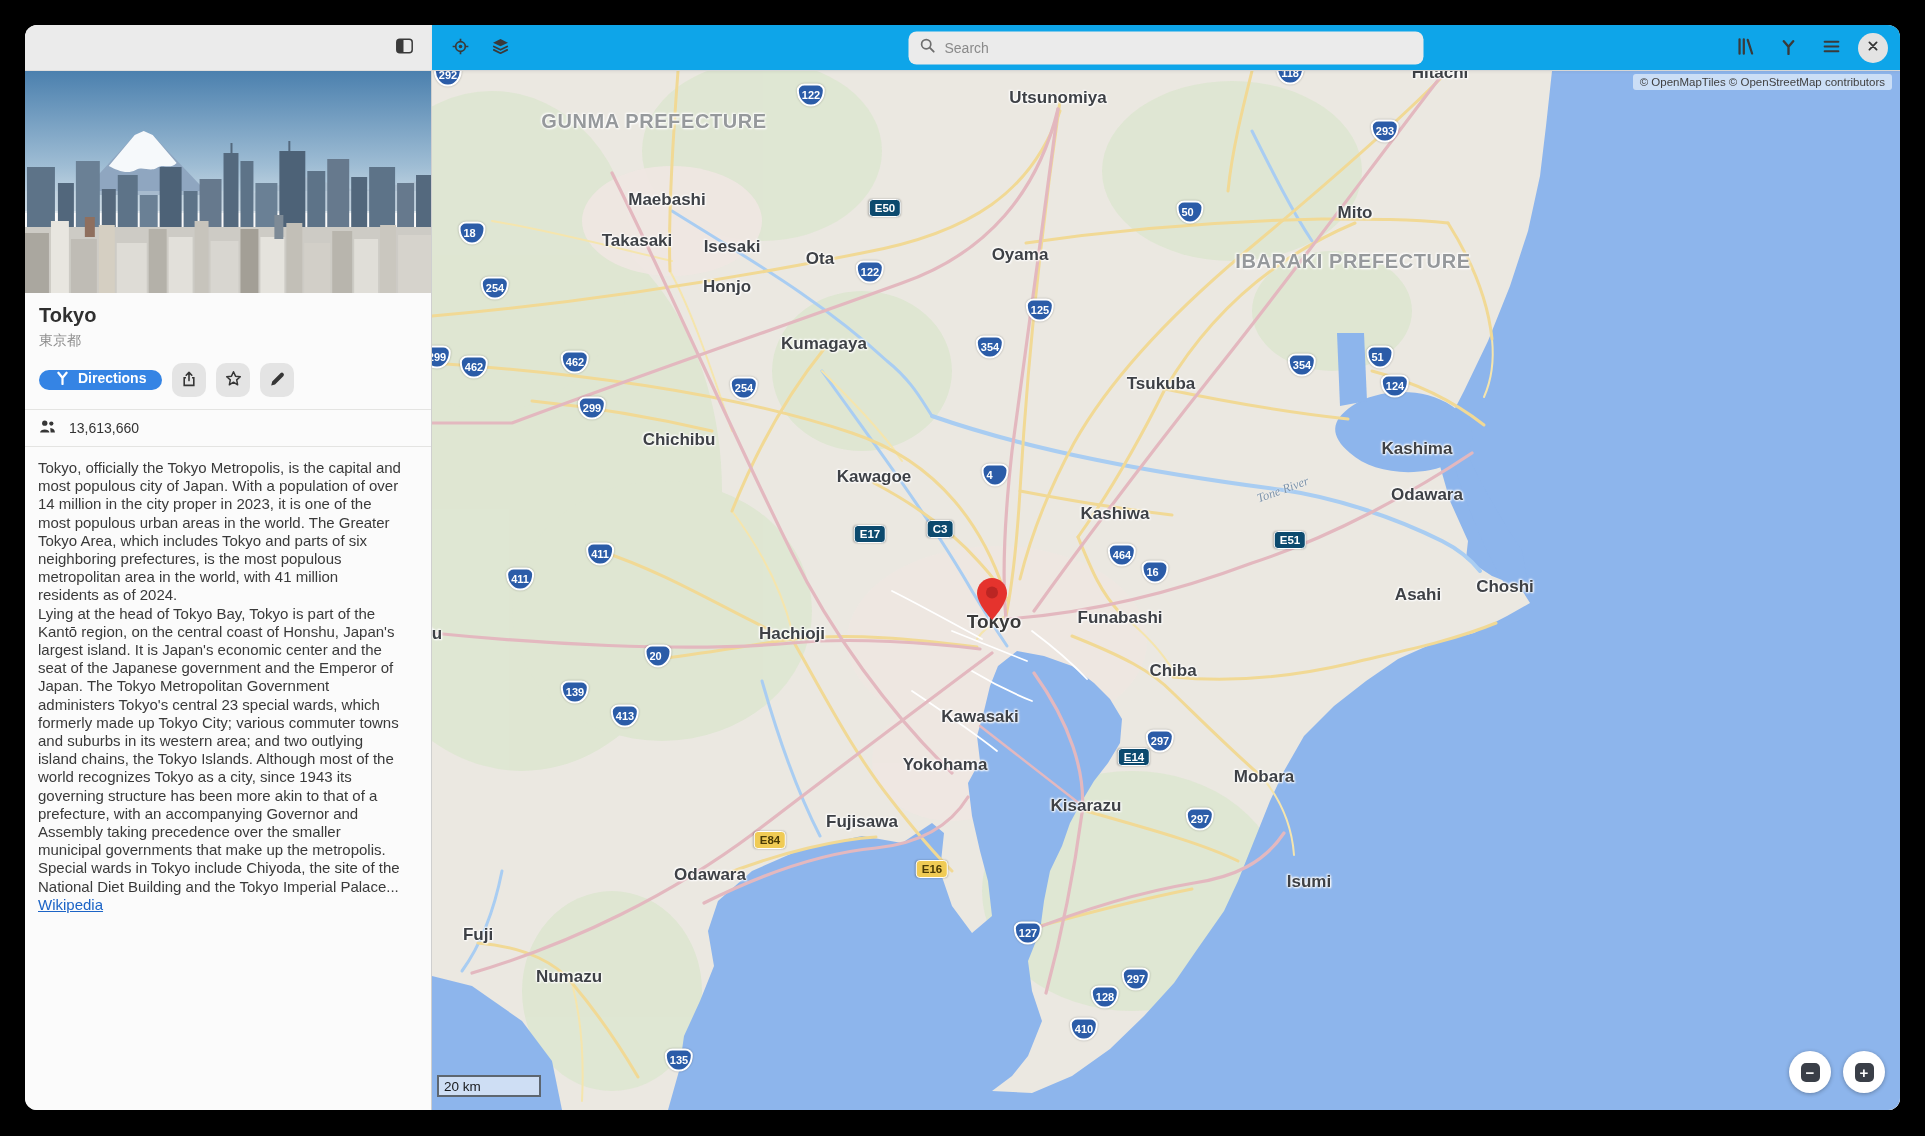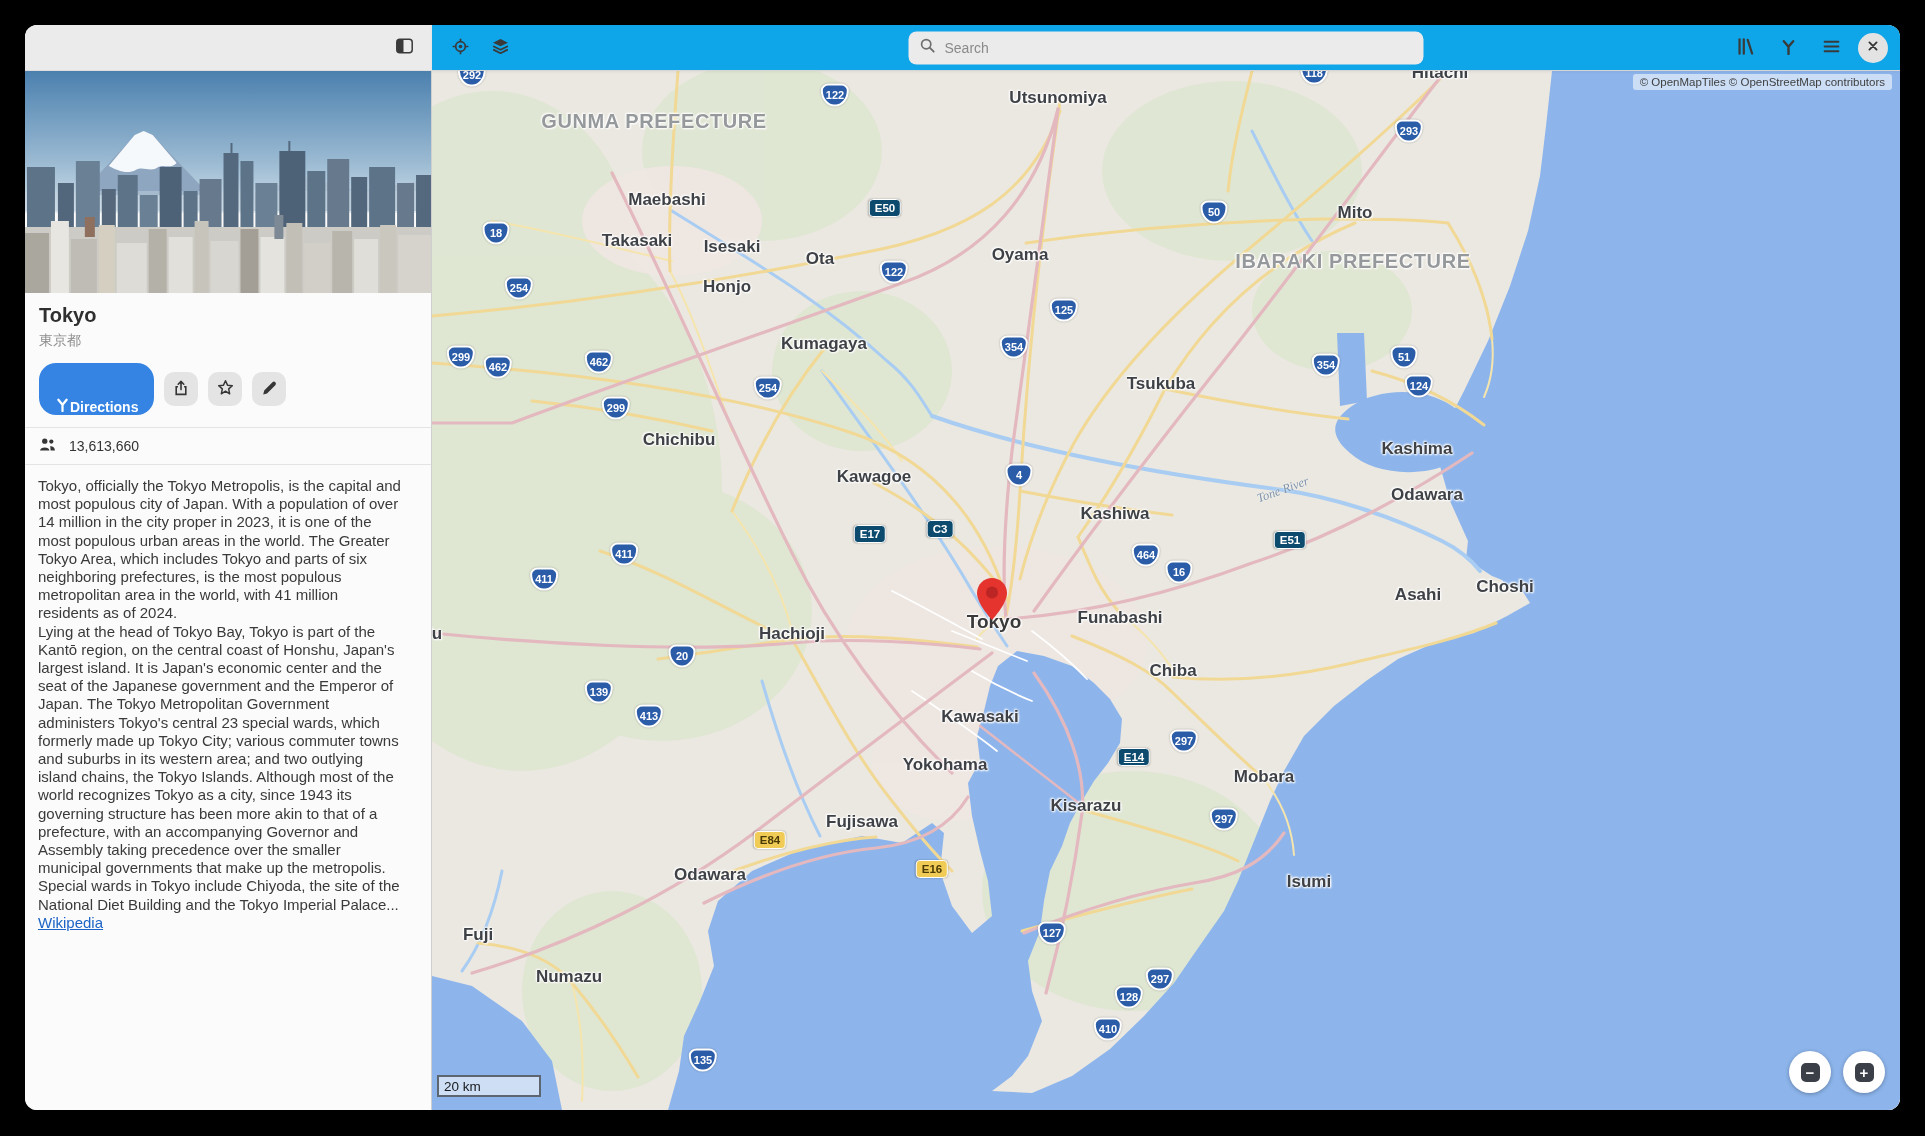--- a/index.html
+++ b/index.html
@@ -28,22 +28,22 @@
   .search-pill input::placeholder{color:#8a8a8a;}
   
   .content{flex:1;display:flex;min-height:0;}
   .sidebar{width:407px;flex:none;background:#fbfbfb;border-right:1px solid #cfcfcf;box-sizing:border-box;
            display:flex;flex-direction:column;overflow:hidden;}
   .photo{height:222px;flex:none;display:block;}
   .place-head{padding:11px 14px 0 14px;}
   .place-title{font:700 20px "Liberation Sans",sans-serif;color:#2f2f2f;margin:0;}
   .place-native{font:400 14px "Liberation Sans",sans-serif;color:#8d8d8d;margin-top:5px;}
   .actions{display:flex;gap:10px;margin:13px 0 12px 0;align-items:center;}
-  .directions-btn{height:52px;border-radius:17px;background:#3584e4;color:#fff;border:none;
-                  font:700 14px "Liberation Sans",sans-serif;display:flex;align-items:flex-end;
+  .directions-btn{height:20px;border-radius:17px;background:#3584e4;color:#fff;border:none;
+                  font:700 14px "Liberation Sans",sans-serif;display:flex;align-items:flex-start;gap:8px;
                   padding:0 16px;}
   .icon-btn{width:34px;height:34px;border-radius:10px;background:#e4e4e4;border:none;display:flex;
             align-items:center;justify-content:center;padding:0;}
   .info-rows{border-top:1px solid #e4e4e2;}
   .info-row{display:flex;align-items:center;gap:13px;padding:8px 14px;border-bottom:1px solid #e4e4e2;
             font:400 14px "Liberation Sans",sans-serif;color:#333;}
   .info-row a{color:#1c64c6;text-decoration:underline;}
   .description{padding:12px 28px 12px 13px;font:400 15px/18.2px "Liberation Sans",sans-serif;color:#3a3a3a;}
   .description p{margin:0;}
   .description a{color:#1c64c6;text-decoration:underline;}
@@ -53,22 +53,22 @@
   #map-overlay{position:absolute;inset:0;}
   #map-overlay span{position:absolute;transform:translate(-50%,-50%);white-space:nowrap;}
   .m-city{font:700 17px "Liberation Sans",sans-serif;color:#3e4146;
           text-shadow:0 0 2px #fff,0 0 3px #fff,1px 1px 2px #fff,-1px -1px 2px #fff;}
   .m-pref{font:700 20px "Liberation Sans",sans-serif;color:#96999c;letter-spacing:.6px;
           text-shadow:0 0 3px #fff,1px 1px 2px #fff,-1px -1px 2px #fff;}
   .m-river{font:italic 400 12.5px "Liberation Serif",serif;color:#7e94ab;
            text-shadow:0 0 2px #fff;}
   .m-shield{min-width:27px;height:23px;padding:0 3px;background:#2b5ca8;border:2px solid #fff;
             border-radius:8px 8px 14px 14px / 7px 7px 17px 17px;color:#fff;box-sizing:border-box;
-            font:700 11px/18px "Liberation Sans",sans-serif;text-align:center;
-            box-shadow:0 0 2px rgba(0,0,0,.3);margin-left:24px;}
+            font:700 11px/18px "Liberation Sans",sans-serif;
+            box-shadow:0 0 2px rgba(0,0,0,.3);}
   .m-badge{padding:1px 5px;border-radius:4px;border:1.5px solid #fff;
            font:700 11.5px/14px "Liberation Sans",sans-serif;box-shadow:0 0 2px rgba(0,0,0,.3);}
   .m-badge.green{background:#0c4a6e;color:#fff;}
   .m-badge.yellow{background:#f0cb55;color:#4a3b06;}
   #map-pin{position:absolute;width:32px;height:44px;z-index:3;}
   #pin-label{position:absolute;transform:translate(-50%,-50%);z-index:2;
              font:700 19px "Liberation Sans",sans-serif;color:#3a3a3a;white-space:nowrap;
              text-shadow:0 0 2px #fff,0 0 3px #fff,1px 1px 2px #fff,-1px -1px 2px #fff;}
   .attribution{position:absolute;top:3px;right:8px;background:rgba(255,255,255,.55);border-radius:3px;
                padding:2px 7px;font:400 11.5px "Liberation Sans",sans-serif;color:#3f3f3f;z-index:4;}

